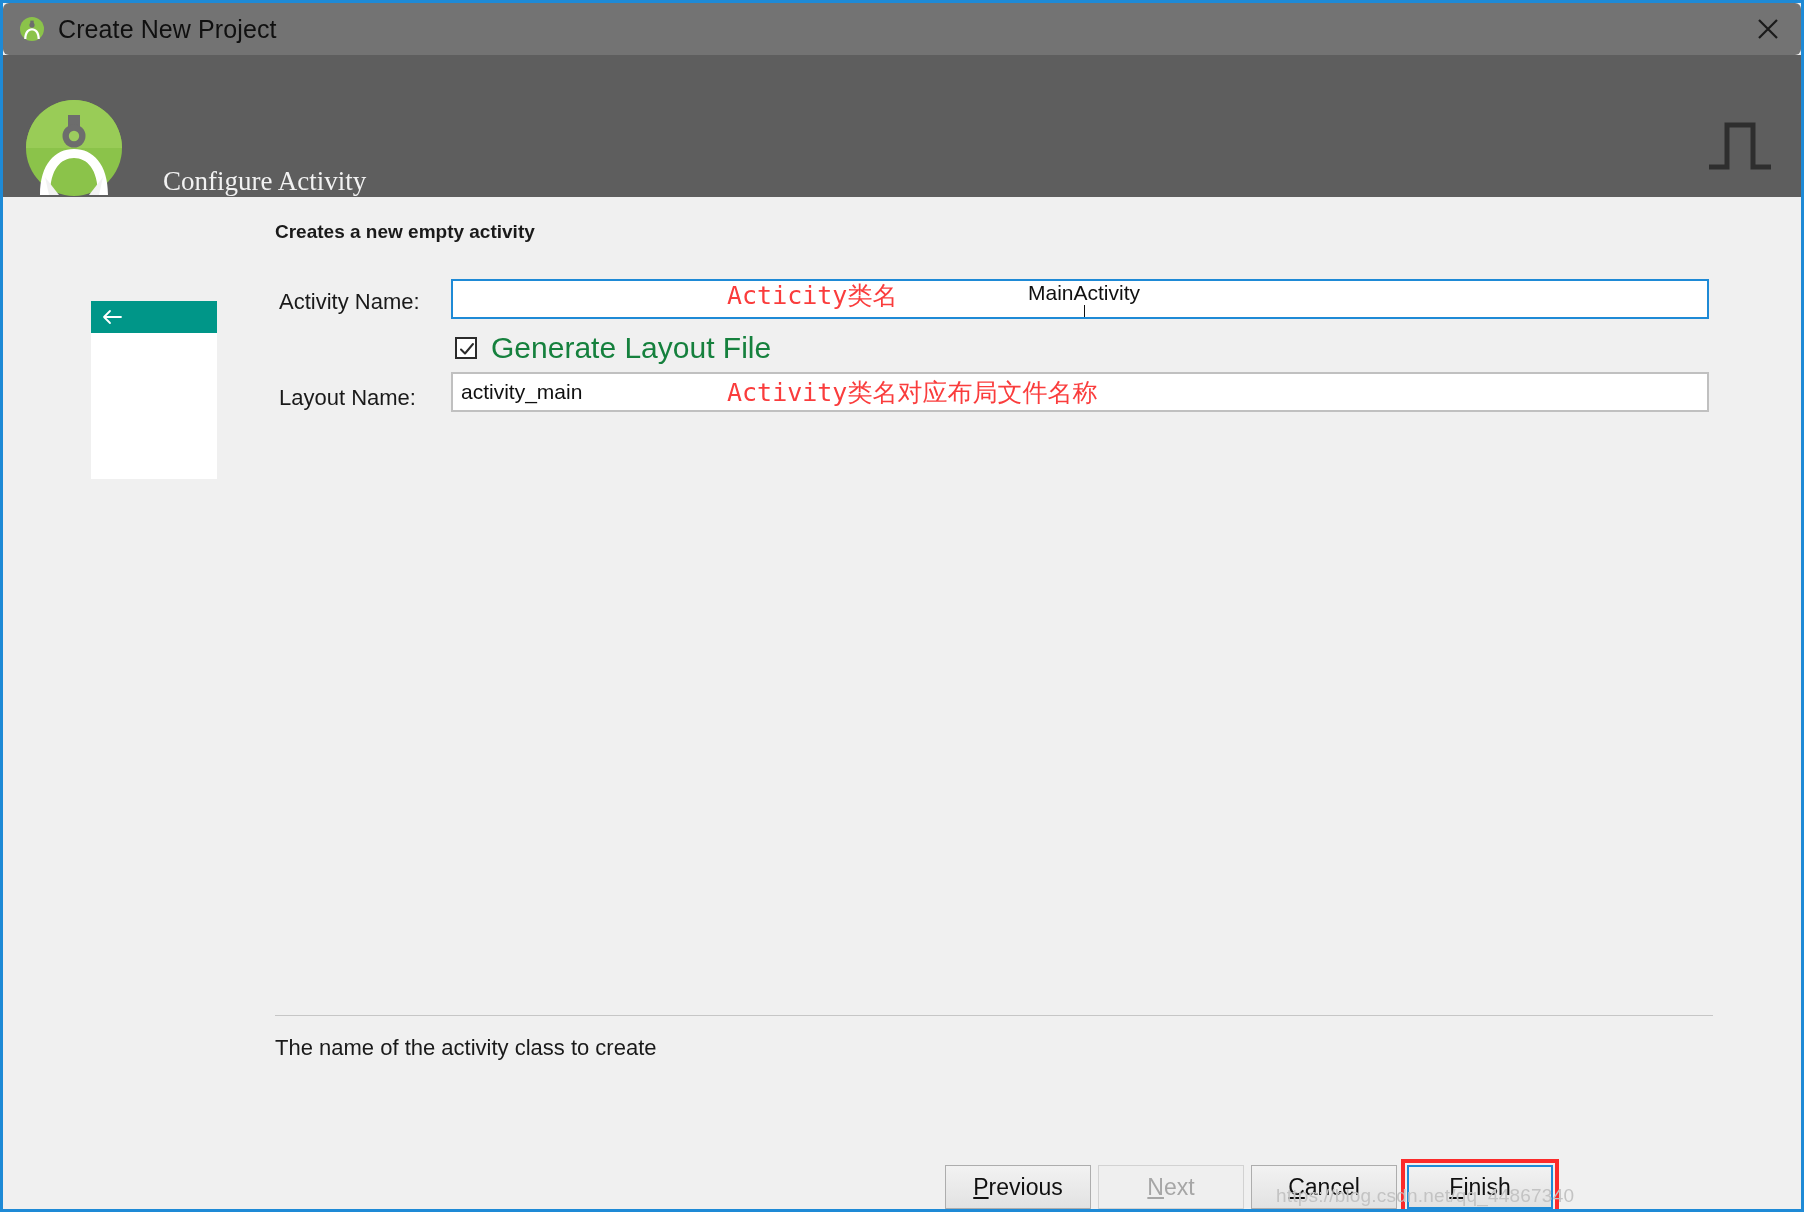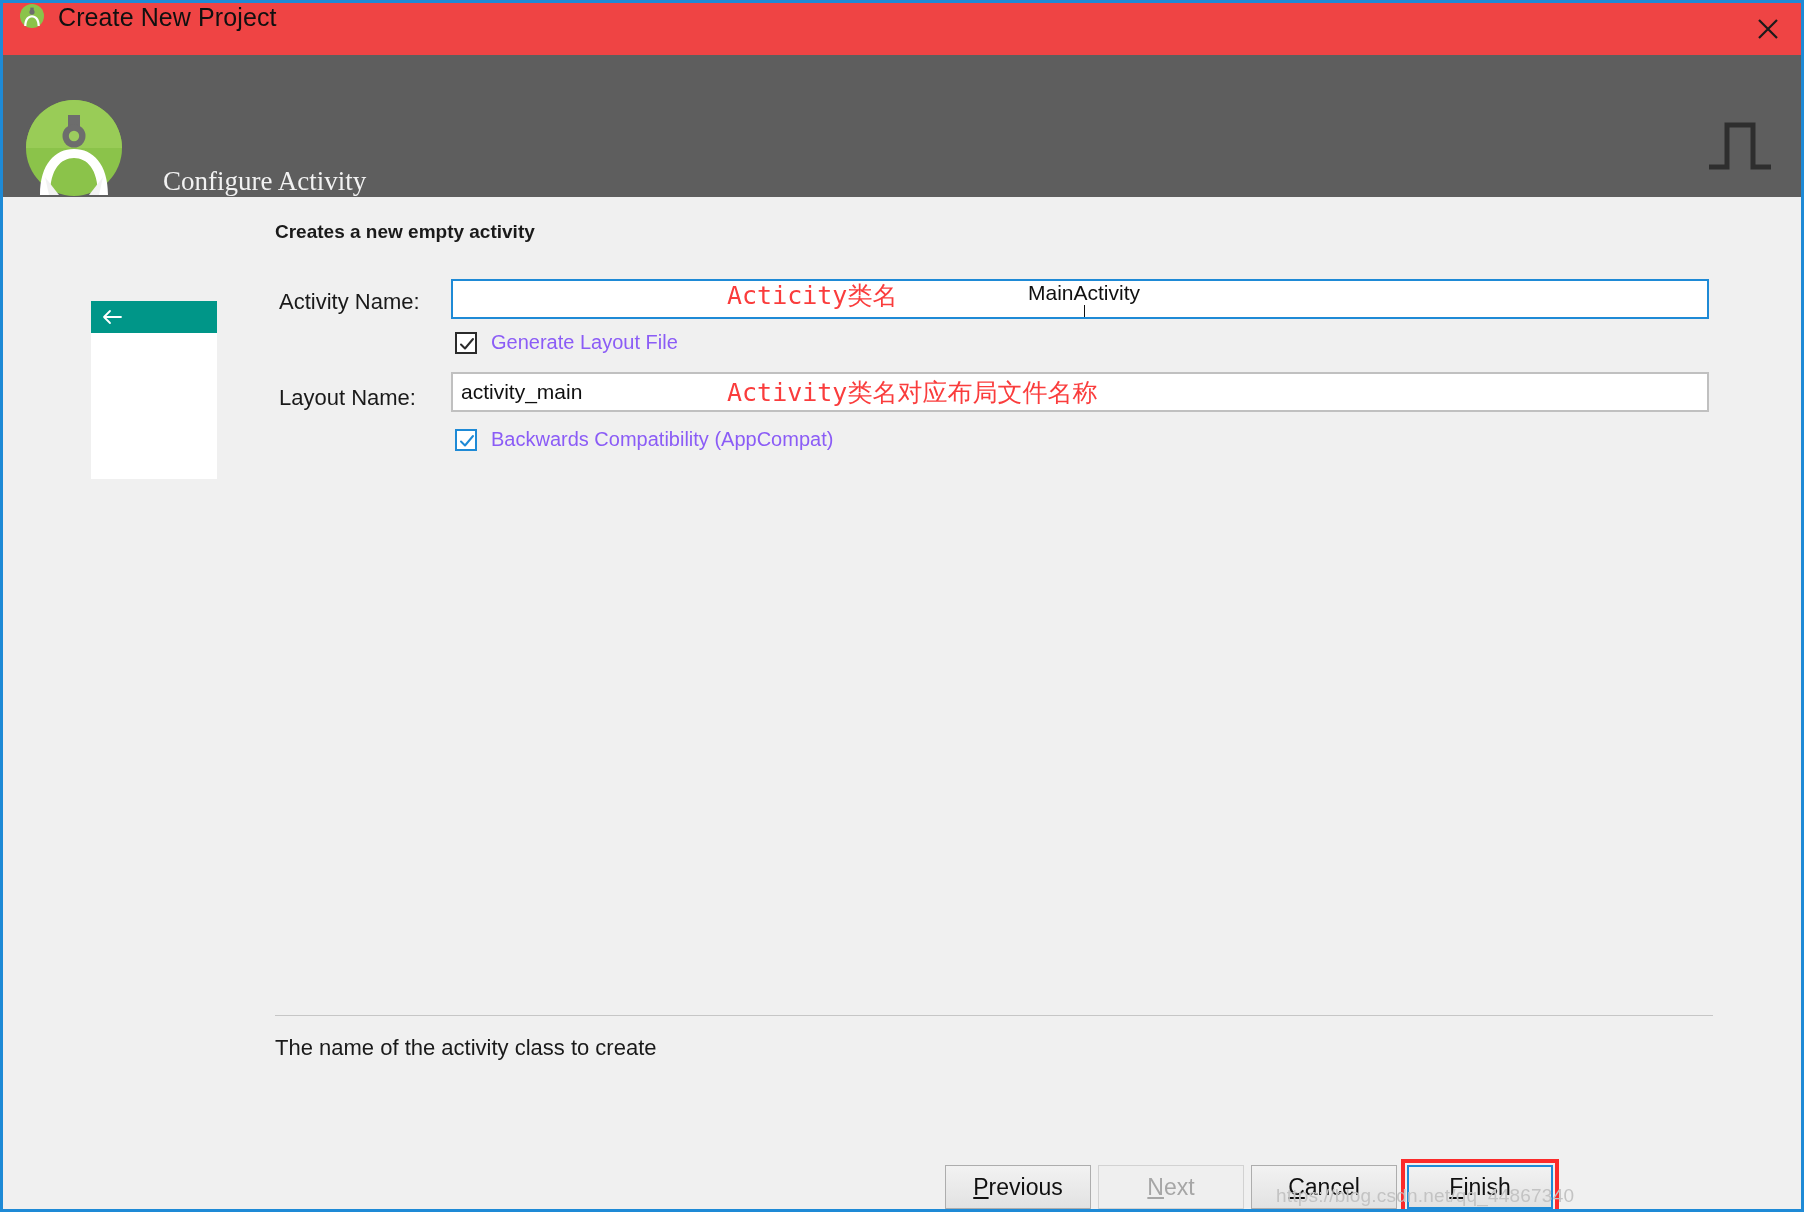--- a/index.html
+++ b/index.html
@@ -20,23 +20,24 @@
     border: 3px solid #1e8ad6;
     overflow: hidden;
   }
 
   
   #titlebar {
     position: absolute;
     left: 0; top: 0;
     width: 1798px;
     height: 52px;
-    background: #ef4444;
-    display: flex;
-    align-items: flex-start;
+    background: #737373;
+    display: flex;
+    align-items: center;
+    border-radius: 6px;
   }
   #titlebar-icon {
     width: 26px; height: 26px;
     margin-left: 16px;
     position: relative;
     flex: 0 0 auto;
   }
   #titlebar-title {
     margin-left: 13px;
     font-size: 25px;
@@ -175,22 +176,22 @@
     width: 22px; height: 22px;
     background: #ffffff;
     position: relative;
     flex: 0 0 auto;
   }
   .cb-box.dark { border: 2px solid #2b2b2b; }
   .cb-box.blue { border: 2px solid #1e8ad6; }
   .cb-box svg { position: absolute; left: 1px; top: 1px; }
   .cb-label {
     margin-left: 14px;
-    font-size: 20px;
-    color: #8b5cf6;
+    font-size: 30px;
+    color: #15803d;
     white-space: nowrap;
   }
 
   
   #footer-sep {
     position: absolute;
     left: 272px;
     top: 818px;
     width: 1438px;
     height: 1px;
@@ -338,28 +339,20 @@
     </div>
 
     <div class="form-label" style="left:276px; top:188px;">Layout Name:</div>
 
     <div class="text-input normal" style="top:175px;">
       <span>activity_main</span>
     </div>
 
     <div class="annot" style="left:724px; top:179px;">Activity类名对应布局文件名称</div>
 
-    <div class="cb-row" style="top:231px;">
-      <div class="cb-box blue">
-        <svg width="18" height="18" viewBox="0 0 18 18">
-          <path d="M3 9.5 L7 13.5 L15 4" stroke="#1e8ad6" stroke-width="2" fill="none" stroke-linecap="round" stroke-linejoin="round"></path>
-        </svg>
-      </div>
-      <div class="cb-label">Backwards Compatibility (AppCompat)</div>
-    </div>
 
     <div id="footer-sep"></div>
     <div id="help-text">The name of the activity class to create</div>
 
     <div id="button-row">
 
       <div class="btn" id="btn-previous">
         <span class="mn">P</span>
           <span>revious</span>
       </div>

